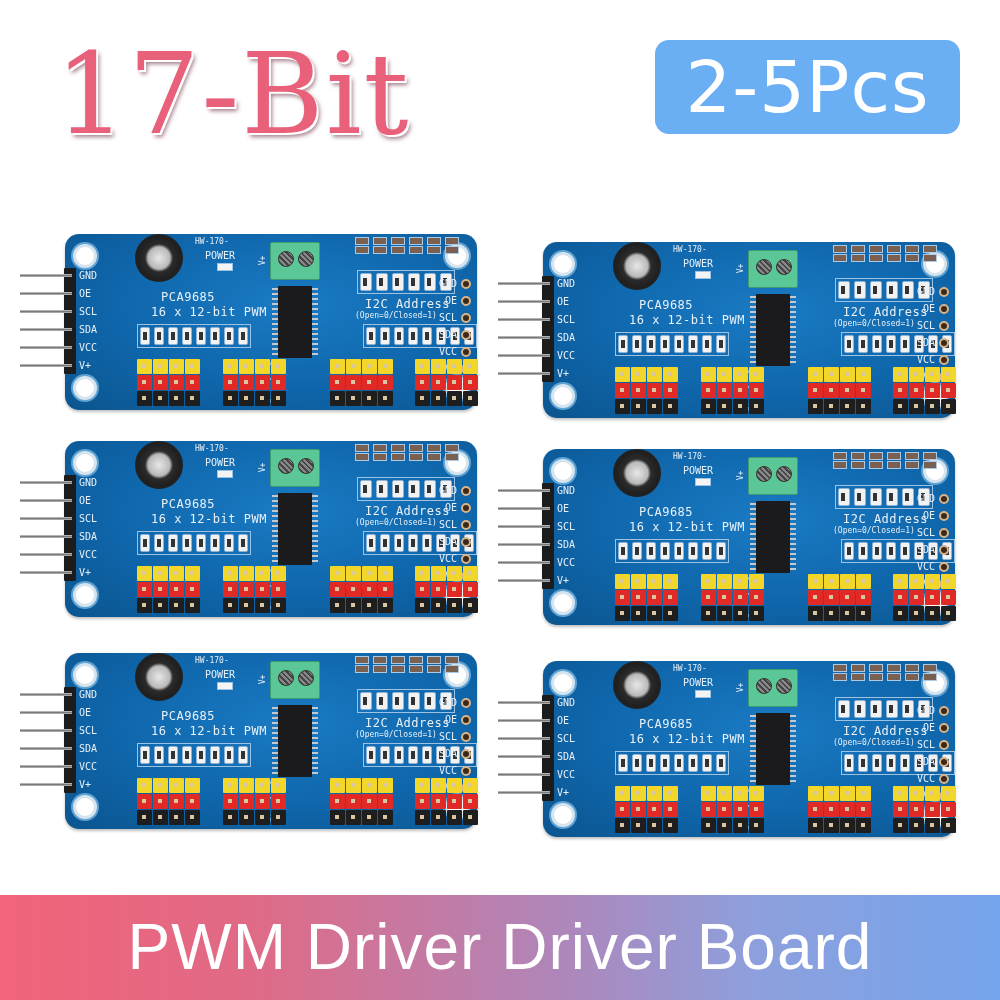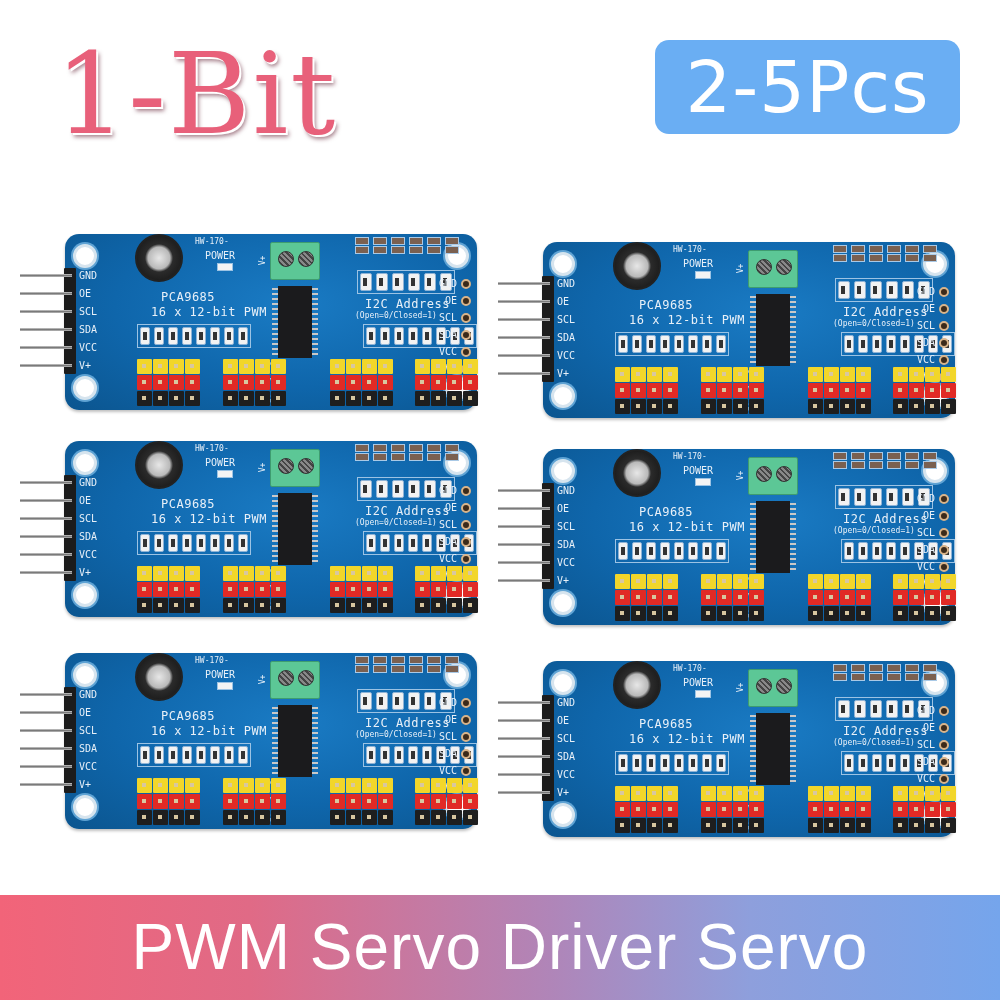--- a/index.html
+++ b/index.html
@@ -93,21 +93,21 @@
   .pin-group .p::after {
     content: ""; position: absolute; left: 5px; top: 5px; width: 4px; height: 4px; background: #d8c7a0;
   }
   .p.yellow { background: #f2d62a; }
   .p.red { background: #e12a25; }
   .p.black { background: #1e1e1e; }
 </style>
 </head>
 <body>
 
-<div class="headline">1-Bit</div>
+<div class="headline">17-Bit</div>
 <div class="qty-badge">2-5Pcs</div>
 
 <div id="boards">
     <div class="board-wrap" style="left: 20px; top: 228px;">
     <div class="pcb">
       <div class="mount-hole" style="left:8px;top:10px"></div>
       <div class="mount-hole" style="right:8px;top:10px"></div>
       <div class="mount-hole" style="left:8px;bottom:10px"></div>
       <div class="mount-hole" style="right:8px;bottom:10px"></div>
 
@@ -1125,13 +1125,13 @@
         <div class="header-pin" style="left: 0px; top: 46px;"></div>
         <div class="header-pin" style="left: 0px; top: 64px;"></div>
         <div class="header-pin" style="left: 0px; top: 82px;"></div>
         <div class="header-pin" style="left: 0px; top: 100px;"></div>
         <div class="header-pin" style="left: 0px; top: 118px;"></div>
         <div class="header-pin" style="left: 0px; top: 136px;"></div>
       </div>
   </div>
   </div>
 
-<div class="banner">PWM Servo Driver Servo</div>
+<div class="banner">PWM Driver Driver Board</div>
 
 </body></html>

